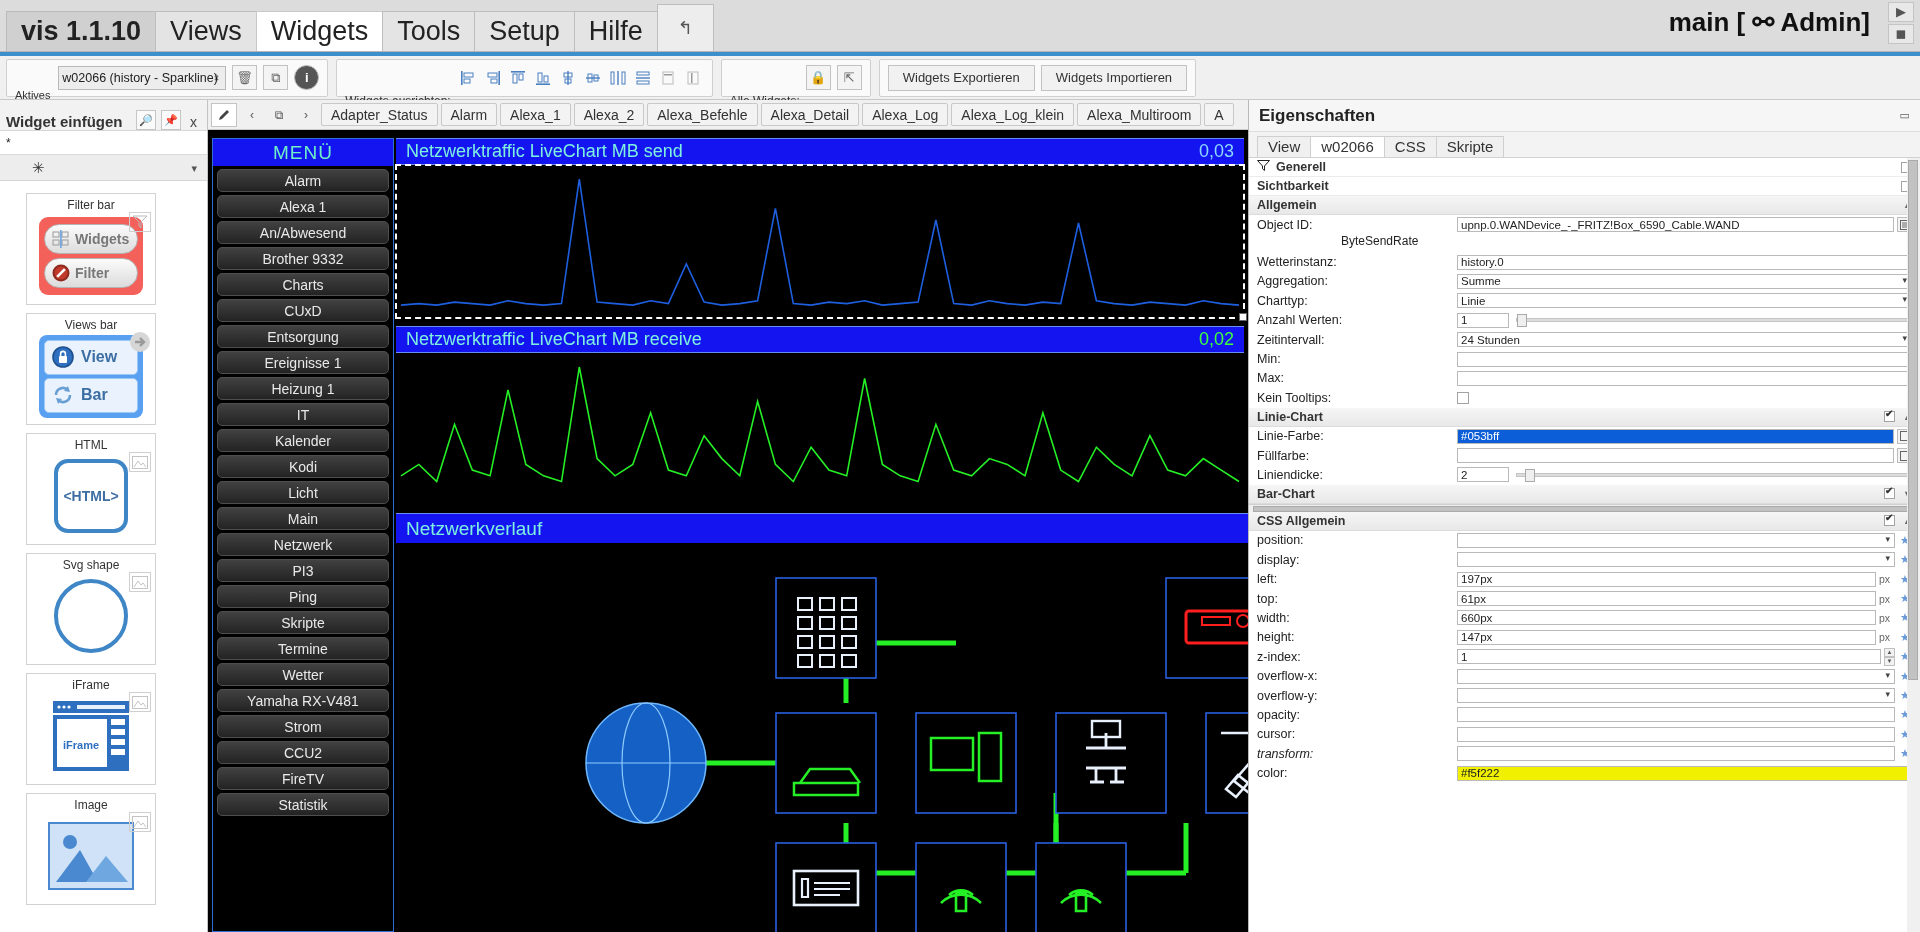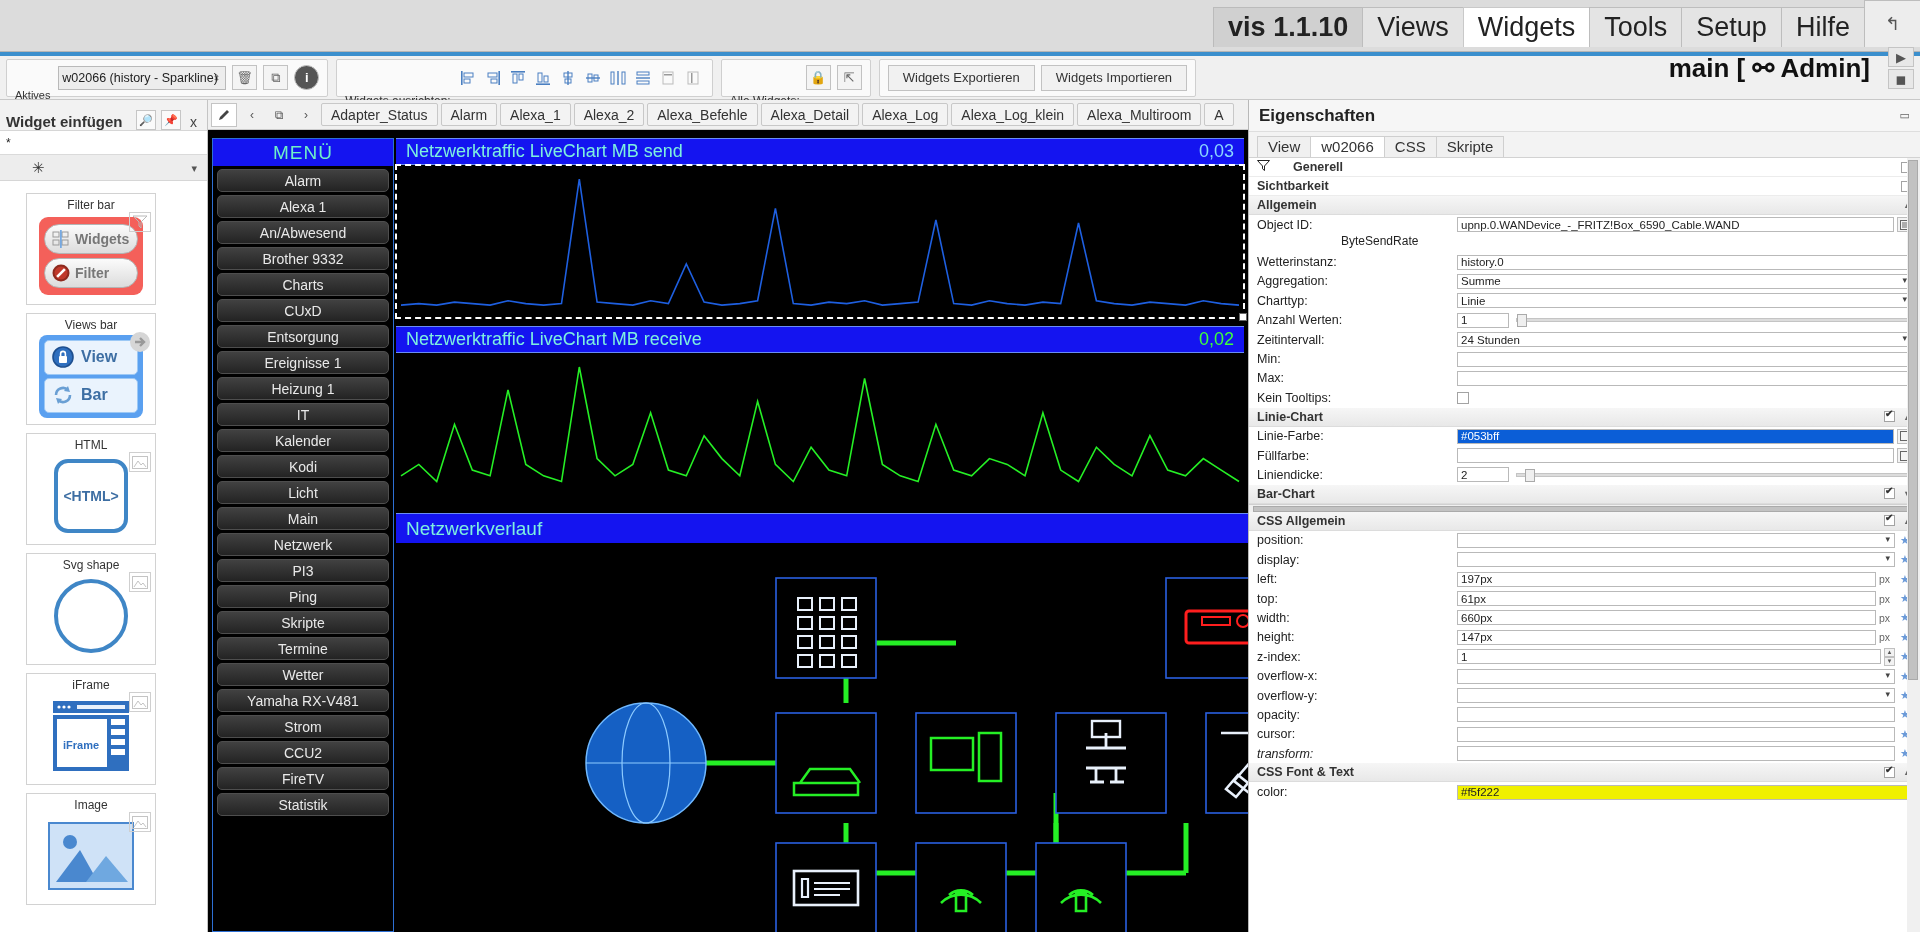--- a/index.html
+++ b/index.html
@@ -8,21 +8,21 @@
     width:1920px; height:932px; overflow:hidden;
     font-family:"Liberation Sans", sans-serif;
     font-size:13px; color:#222; background:#d9d9d9;
     -webkit-font-smoothing:antialiased;
   }
 
   
   #menubar {
     height:52px; background:#dcdcdc; position:relative;
     border-bottom:1px solid #b5b5b5;
-    display:flex; align-items:flex-end;flex-direction:column;
+    display:flex; 
   }
   #menubar .tabs { display:flex; align-items:flex-end; padding-left:6px; }
   .mtab {
     font-size:27px; padding:2px 14px 3px 14px; line-height:34px;
     background:#e4e4e4; border:1px solid #bdbdbd; border-bottom:none;
     color:#222; margin-right:-1px; white-space:nowrap;
   }
   .mtab.brand { font-weight:bold; background:#d0d0d0; border-color:#bbb; }
   .mtab.active { background:#fff; border-color:#c9c9c9; }
   .mtab.undo { font-size:18px; padding:6px 20px 6px 20px; background:#ededed; color:#555; }
@@ -168,21 +168,21 @@
   #propsHeader .ptitle { font-size:17px; font-weight:bold; color:#222; flex:1; }
   #propsTabs { height:26px; display:flex; align-items:flex-end; padding-left:8px;
                background:#f3f3f3; border-bottom:1px solid #d2d2d2; gap:0; }
   .ptab { font-size:15px; padding:1px 10px 2px 10px; border:1px solid #cfcfcf;
           border-bottom:none; background:#f0f0f0; color:#333; margin-right:-1px; }
   .ptab.active { background:#fff; }
   #propsBody { flex:1; overflow:hidden; position:relative; }
 
   .secrow { height:19px; display:flex; align-items:center; padding:0 8px;
             background:linear-gradient(#f6f6f6,#e8e8e8); border-bottom:1px solid #dcdcdc;
-            font-weight:bold; font-size:12.5px; color:#333;gap:17px; }
+            font-weight:bold; font-size:12.5px; color:#333; }
   .secrow.plain { background:#fff; border-bottom:1px solid #ececec; }
   .secrow .sright { margin-left:auto; display:flex; align-items:center; gap:8px; }
   .chk { width:11px; height:11px; border:1px solid #a3a3a3; background:#fff; display:inline-block; }
   .chk.on { background:#fff; position:relative; }
   .chk.on:after { content:"✔"; position:absolute; left:0px; top:-4px; font-size:10px; color:#333; }
   .arrowup { font-size:9px; color:#666; }
 
   .prow { height:19.4px; display:flex; align-items:center; padding:0 8px 0 8px; font-size:12.5px; }
   .plabel { width:200px; color:#222; font-size:12.5px; }
   .plabel.ital { font-style:italic; }
@@ -924,27 +924,20 @@
         </div>
       </div>
       <div class="prow">
         <div class="plabel ital">transform:</div>
         <div class="pfield">
           <div class="inp wide"></div>
           <span class="star">★</span>
         </div>
       </div>
 
-      <div class="secrow">
-        <span>CSS Font &amp; Text</span>
-        <span class="sright">
-          <span class="chk on"></span>
-          <span class="arrowup">▲</span>
-        </span>
-      </div>
       <div class="prow">
         <div class="plabel">color:</div>
         <div class="pfield">
           <div class="inp wide yel">#f5f222</div>
         </div>
       </div>
 
       <div class="vscroll">
         <div class="thumb" style="top:2px;height:520px;"></div>
       </div>

